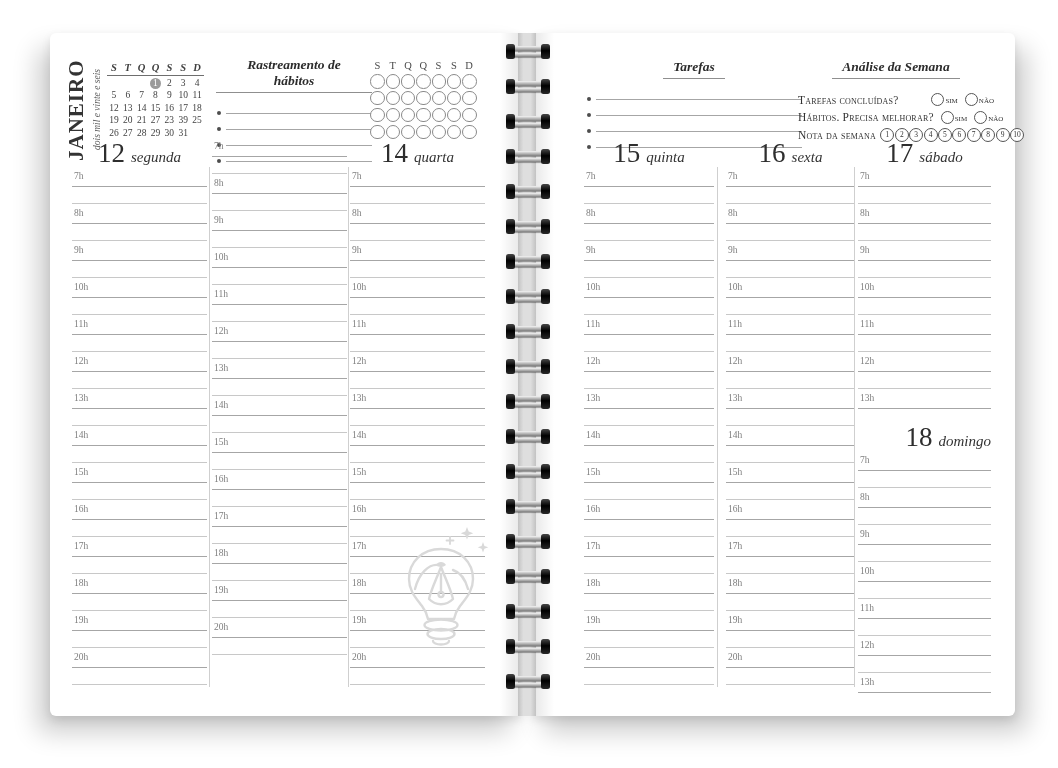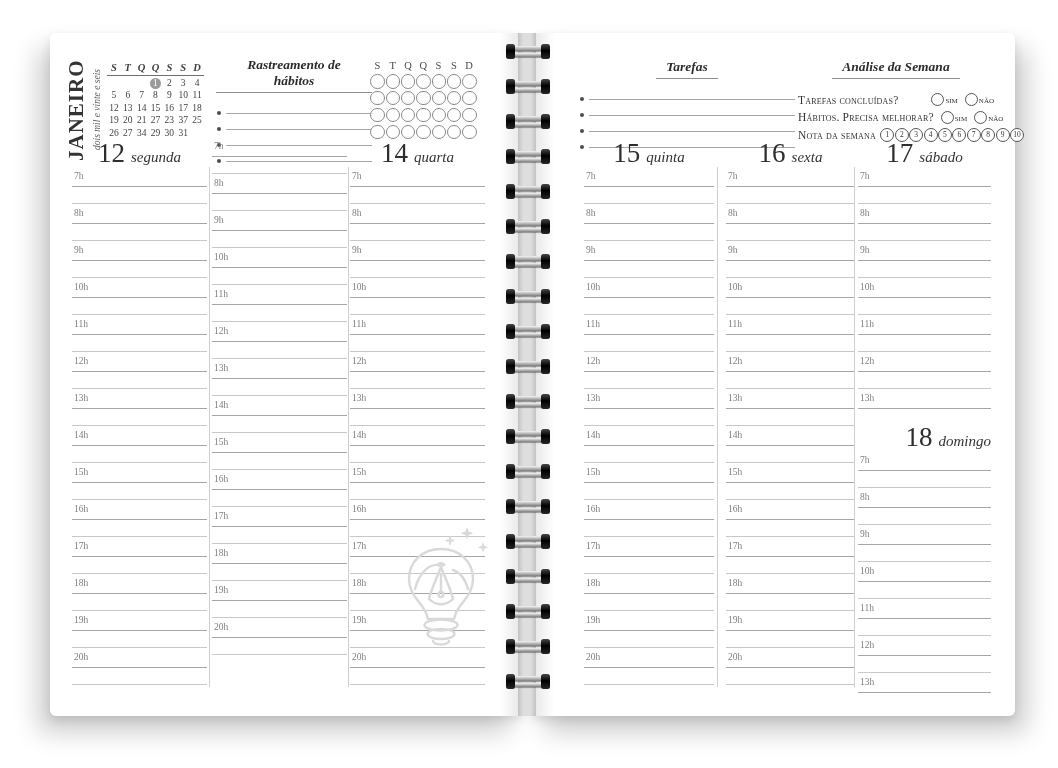--- a/index.html
+++ b/index.html
@@ -48,21 +48,21 @@
   
   .sec{position:absolute;}
   .sec-title-wrap{text-align:center;}
   .sec-title{display:inline-block;font-style:italic;font-weight:bold;font-size:13.5px;color:#2c2c2c;
     padding:0 10px 3px;border-bottom:1px solid #8f8f8f;}
   .lines{margin-top:5px;}
   .bline{height:15px;border-bottom:1px solid var(--c-rule,#a6a6a6);position:relative;margin-left:10px;}
   .bline::before{content:"";position:absolute;left:-9px;bottom:-2px;width:4px;height:4px;
     background:#4d4d4d;border-radius:50%;}
   .habit{left:166px;top:24px;width:156px;}
-  .tasks{left:47px;top:24px;width:216px;}
+  .tasks{left:54px;top:24px;width:216px;}
 
   
   .habit-grid{position:absolute;left:320px;top:27px;width:107px;}
   .hg-head{display:grid;grid-template-columns:repeat(7,1fr);font-size:10.5px;text-align:center;
     color:#4a4a4a;margin-bottom:3px;letter-spacing:.5px;}
   .hg-row{display:grid;grid-template-columns:repeat(7,1fr);margin-bottom:2.4px;}
   .hg-circle{width:12.5px;height:12.5px;border:1px solid var(--c-circle-outline,#8a8a8a);
     border-radius:50%;justify-self:center;background:#fff;}
 
   
@@ -141,27 +141,27 @@
         <span class="mc-cell">16</span>
         <span class="mc-cell">17</span>
         <span class="mc-cell">18</span>
       </div>
       <div class="mc-row">
         <span class="mc-cell">19</span>
         <span class="mc-cell">20</span>
         <span class="mc-cell">21</span>
         <span class="mc-cell">27</span>
         <span class="mc-cell">23</span>
-        <span class="mc-cell">37</span>
+        <span class="mc-cell">39</span>
         <span class="mc-cell">25</span>
       </div>
       <div class="mc-row">
         <span class="mc-cell">26</span>
         <span class="mc-cell">27</span>
-        <span class="mc-cell">34</span>
+        <span class="mc-cell">28</span>
         <span class="mc-cell">29</span>
         <span class="mc-cell">30</span>
         <span class="mc-cell">31</span>
         <span class="mc-cell"></span>
       </div>
     </div>
 
   <div class="sec habit">
     <div class="sec-title-wrap">
       <span class="sec-title">Rastreamento de hábitos</span>

